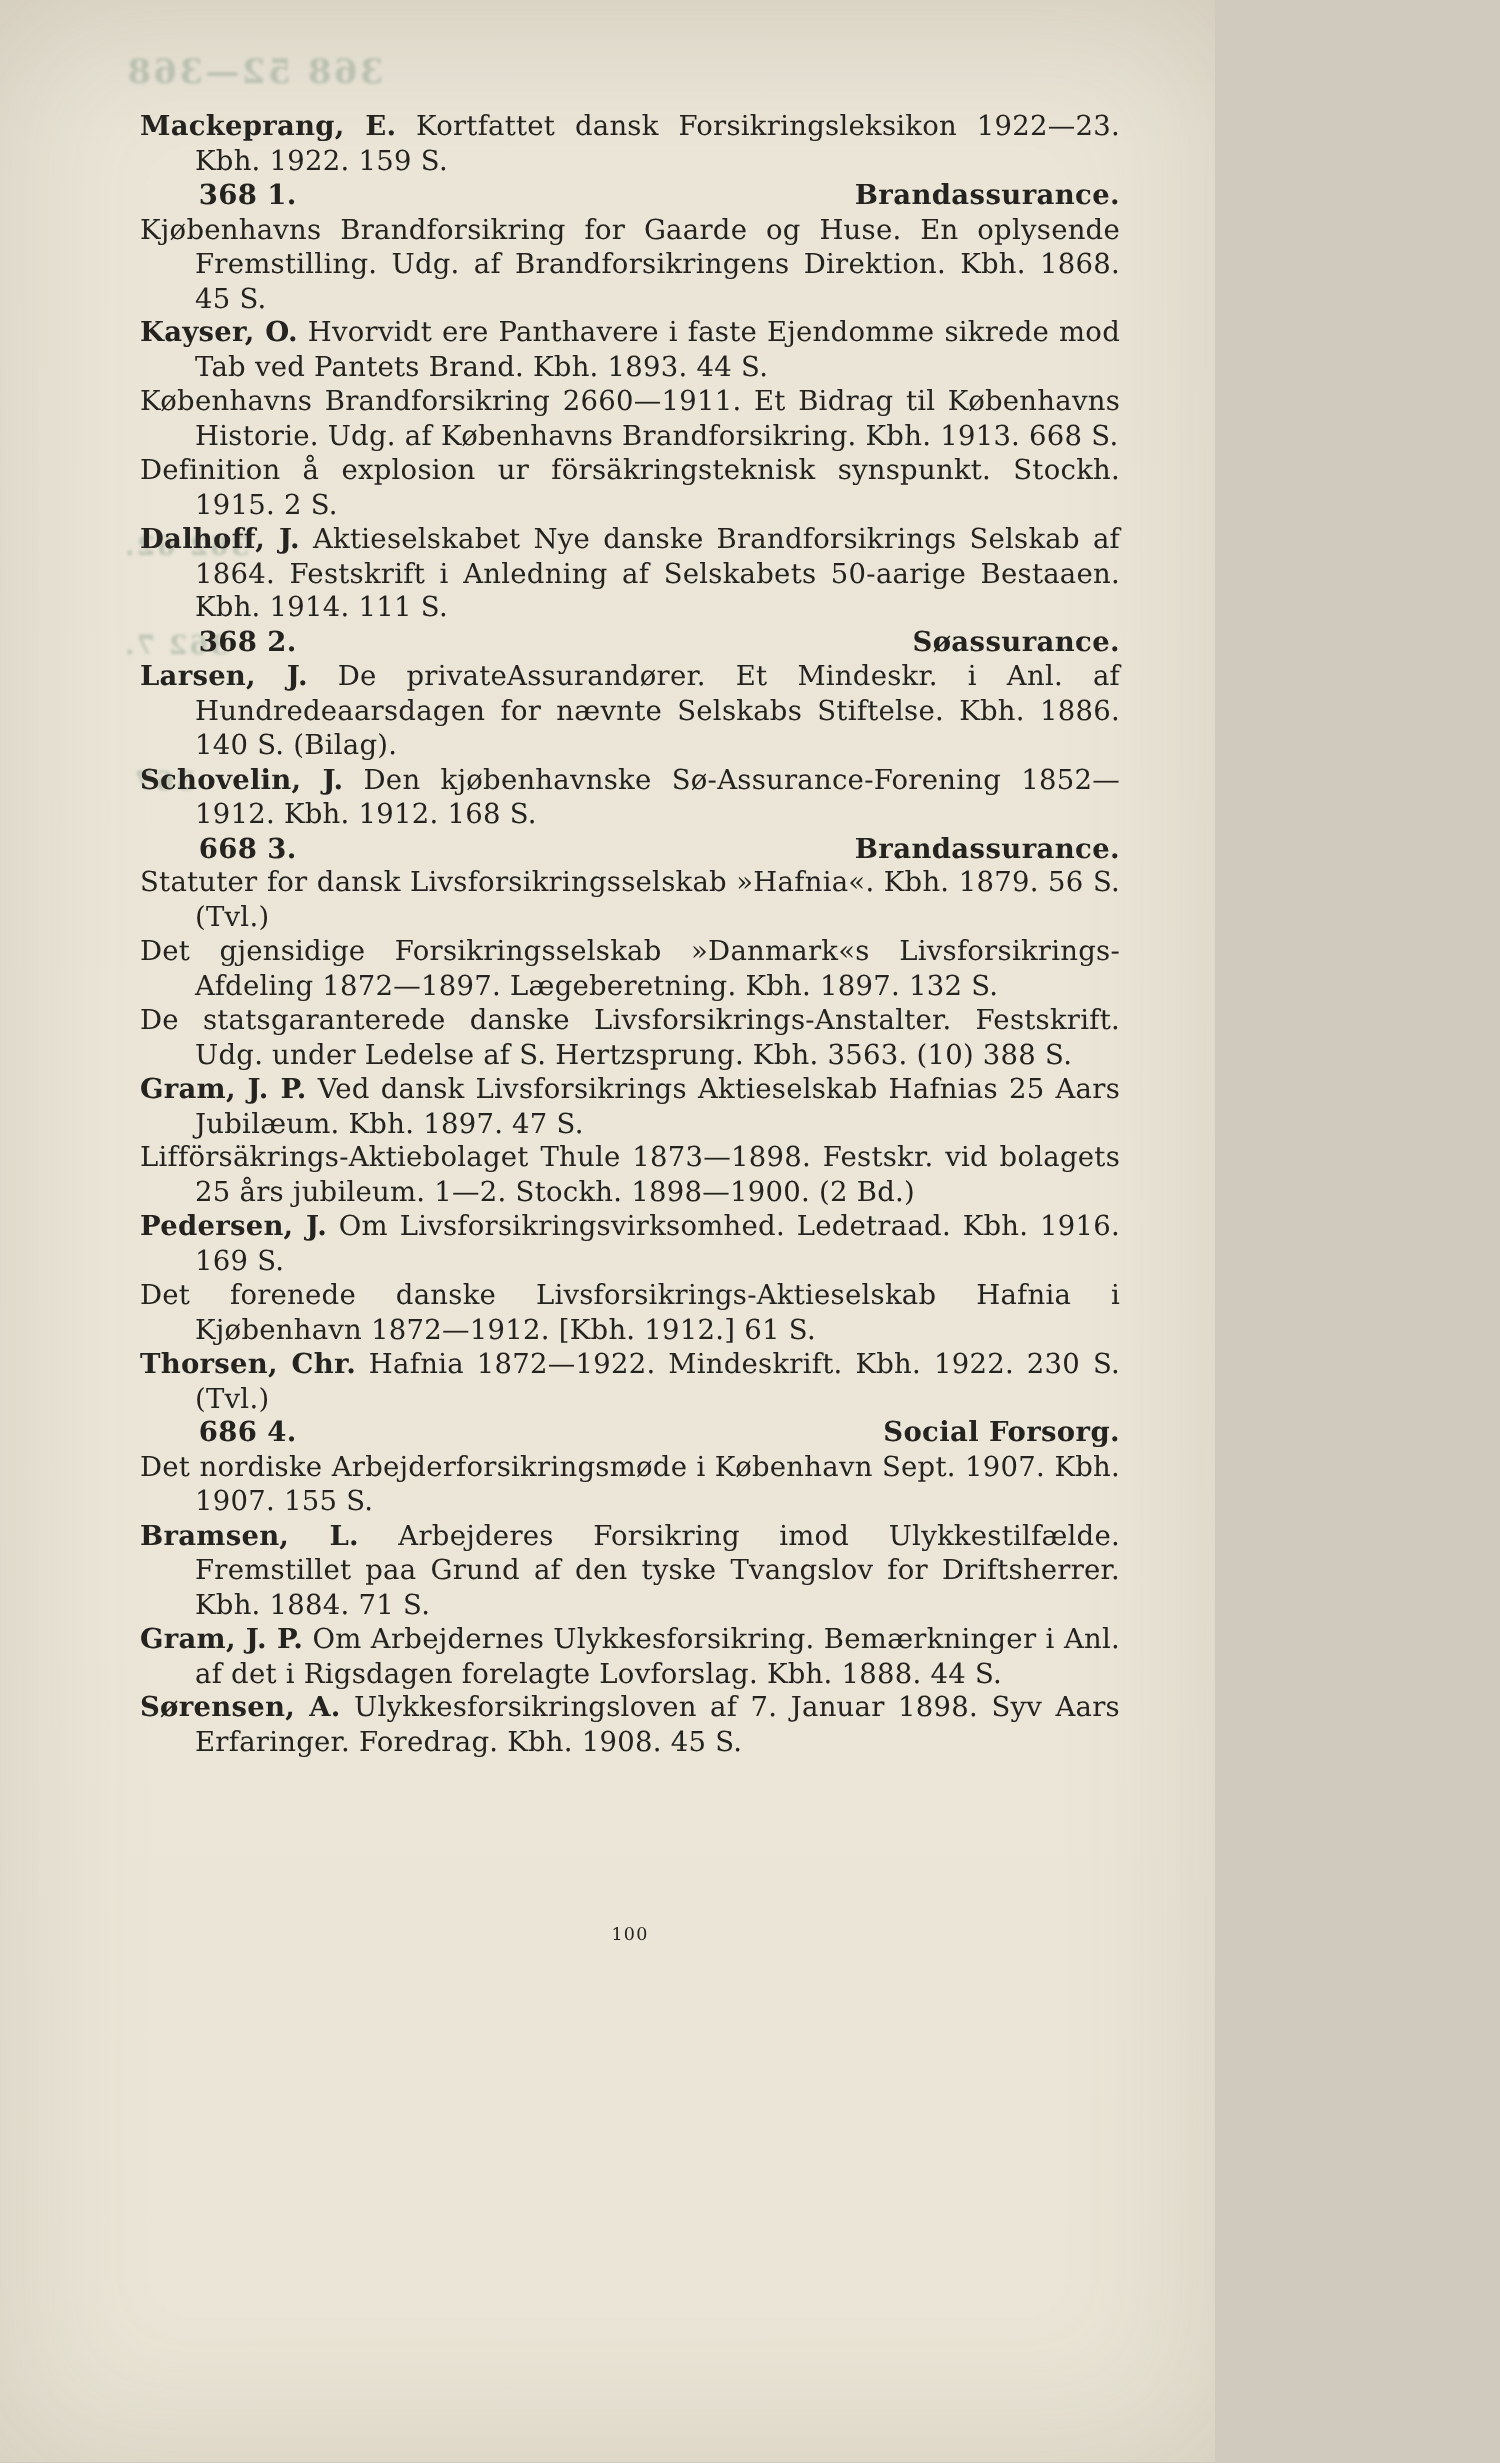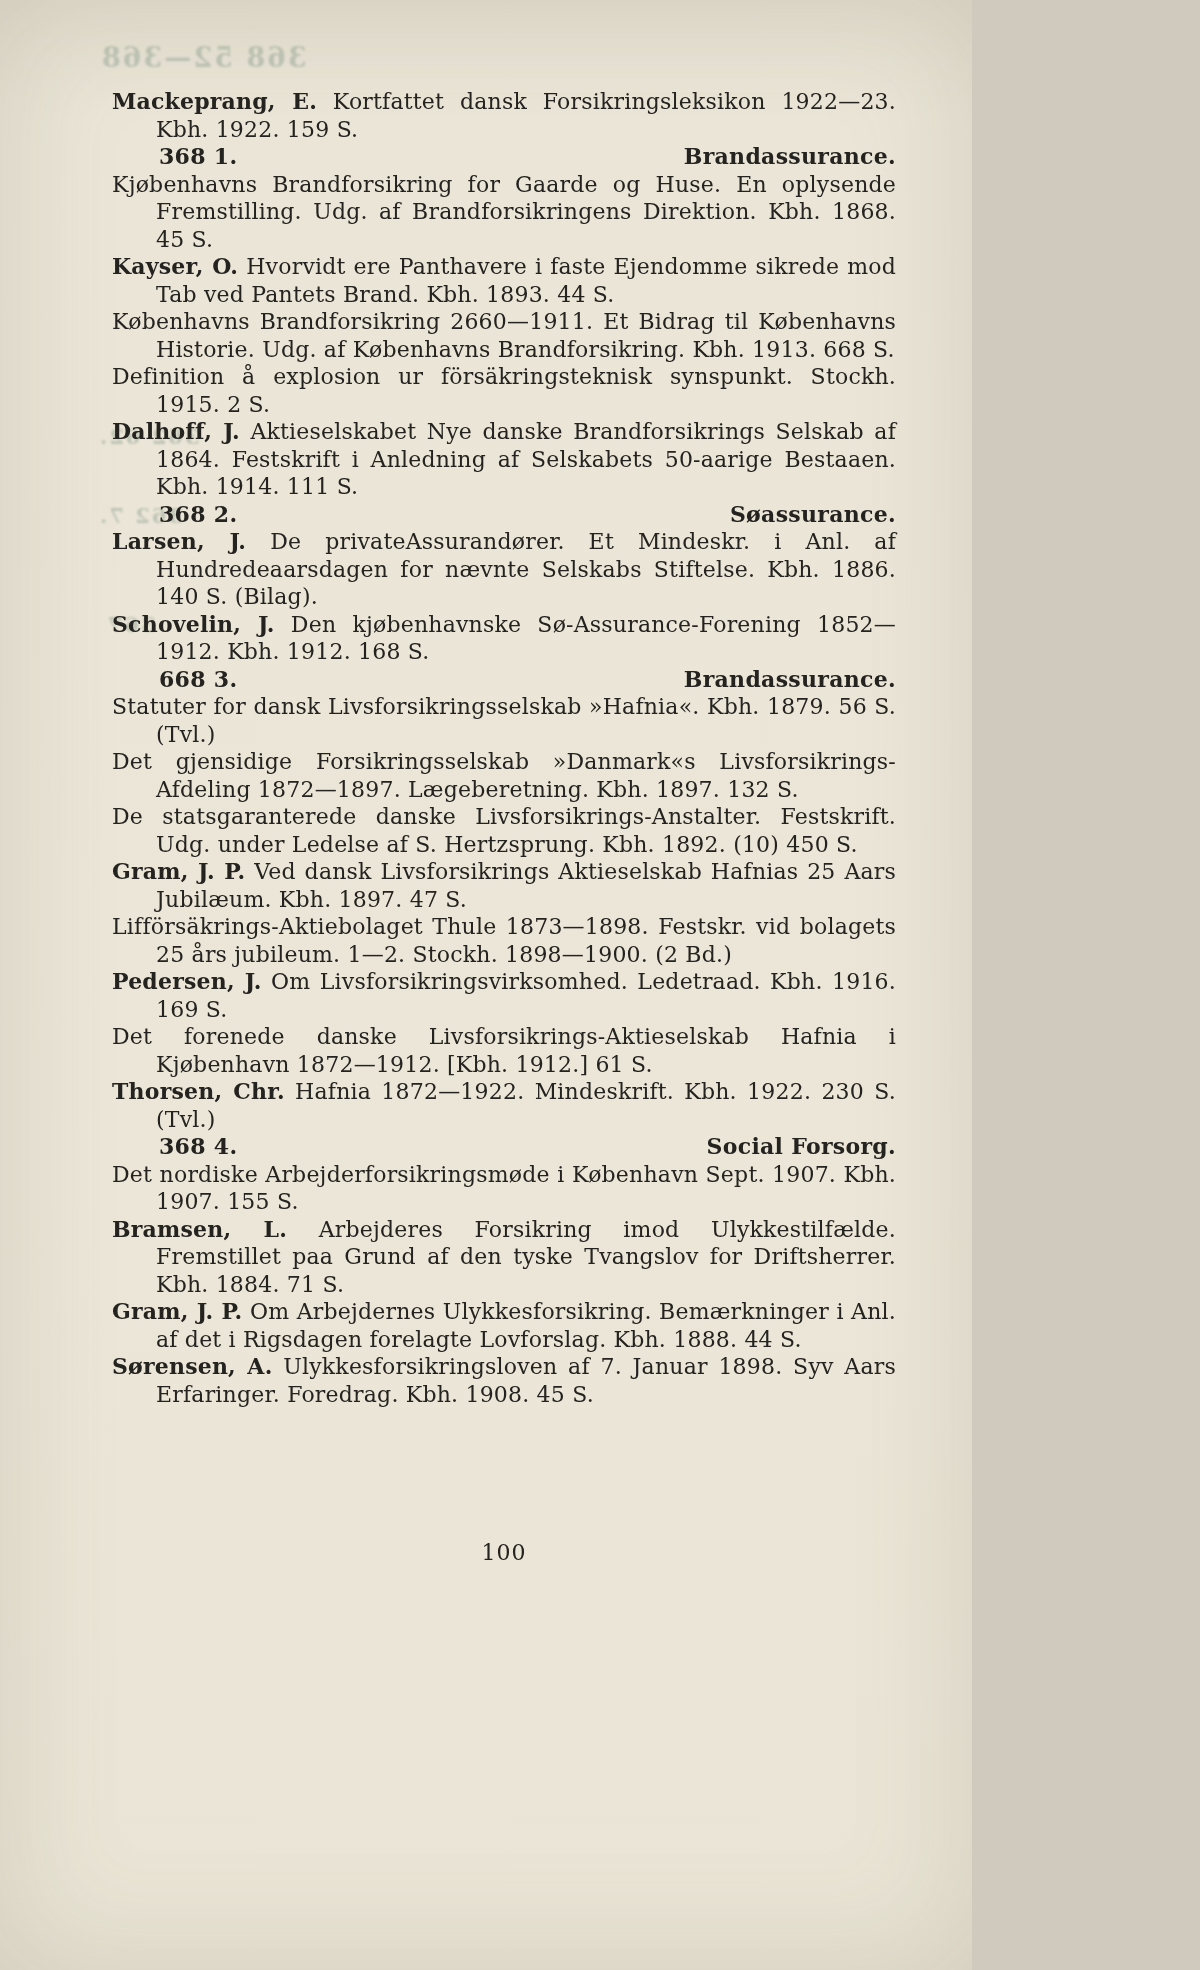--- a/index.html
+++ b/index.html
@@ -42,21 +42,21 @@
     letter-spacing:2px;
     white-space:nowrap;
     pointer-events:none;
   }
   .g1{top:42px;left:100px;font-size:27px;}
   .g2{top:424px;left:98px;font-size:21px;}
   .g3{top:503px;left:98px;font-size:21px;}
   .g4{top:612px;left:106px;font-size:21px;}
   .pageno{
     position:absolute;top:1540px;left:112px;width:784px;
-    text-align:center;font-size:22px;letter-spacing:1px;
+    text-align:center;font-size:14px;letter-spacing:1px;
   }
 </style>
 </head>
 <body>
 
 <div class="page">
 
   <div class="ghost g1">368 52—368</div>
   <div class="ghost g2">362 62.</div>
   <div class="ghost g3">362 7.</div>
@@ -92,34 +92,34 @@
 
     <div class="section">
         <span>668 3.</span>
         <span>Brandassurance.</span>
       </div>
 
     <p class="entry">Statuter for dansk Livsforsikringsselskab »Hafnia«. Kbh. 1879. 56 S. (Tvl.)</p>
 
     <p class="entry">Det gjensidige Forsikringsselskab »Danmark«s Livsforsikrings-Afdeling 1872—1897. Lægeberetning. Kbh. 1897. 132 S.</p>
 
-    <p class="entry">De statsgaranterede danske Livsforsikrings-Anstalter. Festskrift. Udg. under Ledelse af S. Hertzsprung. Kbh. 1892. (10) 450 S.</p>
+    <p class="entry">De statsgaranterede danske Livsforsikrings-Anstalter. Festskrift. Udg. under Ledelse af S. Hertzsprung. Kbh. 3563. (10) 388 S.</p>
 
     <p class="entry"><span class="b">Gram, J. P.</span> <span>Ved dansk Livsforsikrings Aktieselskab Hafnias 25 Aars Jubilæum. Kbh. 1897. 47 S.</span></p>
 
     <p class="entry">Lifförsäkrings-Aktiebolaget Thule 1873—1898. Festskr. vid bolagets 25 års jubileum. 1—2. Stockh. 1898—1900. (2 Bd.)</p>
 
     <p class="entry"><span class="b">Pedersen, J.</span> <span>Om Livsforsikringsvirksomhed. Ledetraad. Kbh. 1916. 169 S.</span></p>
 
     <p class="entry">Det forenede danske Livsforsikrings-Aktieselskab Hafnia i Kjøbenhavn 1872—1912. [Kbh. 1912.] 61 S.</p>
 
     <p class="entry"><span class="b">Thorsen, Chr.</span> <span>Hafnia 1872—1922. Mindeskrift. Kbh. 1922. 230 S. (Tvl.)</span></p>
 
     <div class="section">
-        <span>368 4.</span>
+        <span>686 4.</span>
         <span>Social Forsorg.</span>
       </div>
 
     <p class="entry">Det nordiske Arbejderforsikringsmøde i København Sept. 1907. Kbh. 1907. 155 S.</p>
 
     <p class="entry"><span class="b">Bramsen, L.</span> <span>Arbejderes Forsikring imod Ulykkestilfælde. Fremstillet paa Grund af den tyske Tvangslov for Driftsherrer. Kbh. 1884. 71 S.</span></p>
 
     <p class="entry"><span class="b">Gram, J. P.</span> <span>Om Arbejdernes Ulykkesforsikring. Bemærkninger i Anl. af det i Rigsdagen forelagte Lovforslag. Kbh. 1888. 44 S.</span></p>
 
     <p class="entry"><span class="b">Sørensen, A.</span> <span>Ulykkesforsikringsloven af 7. Januar 1898. Syv Aars Erfaringer. Foredrag. Kbh. 1908. 45 S.</span></p>

